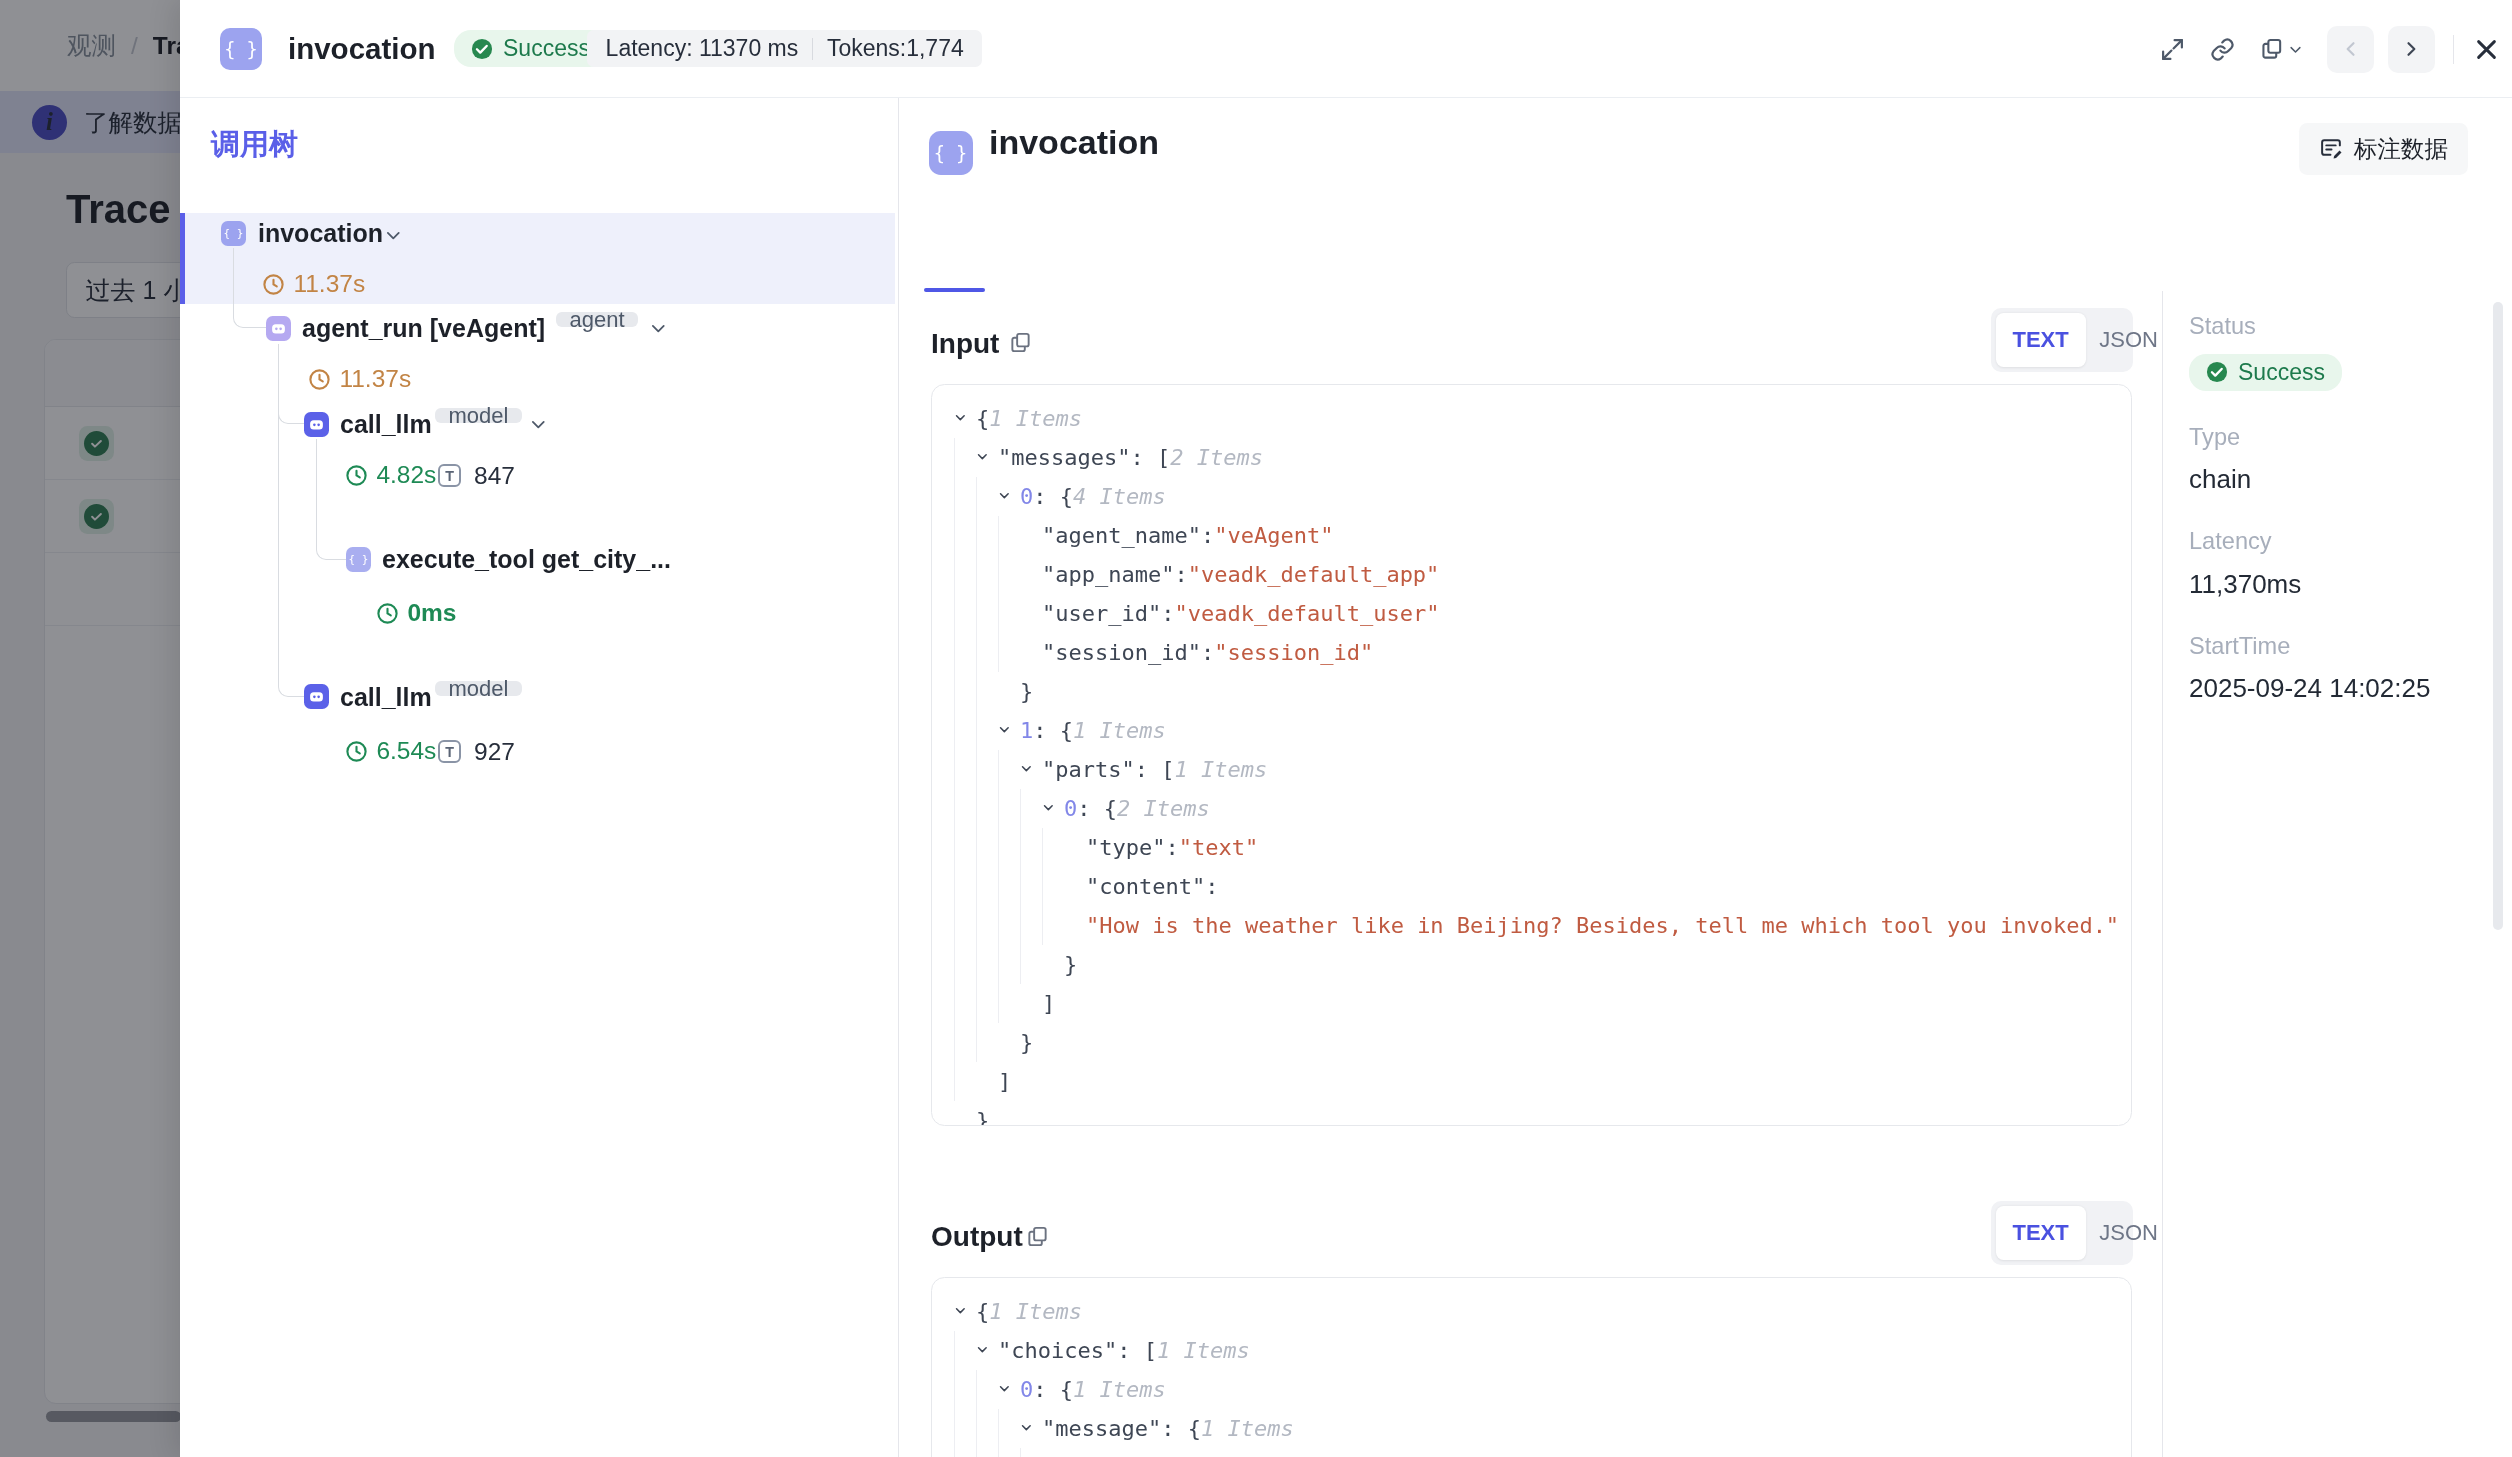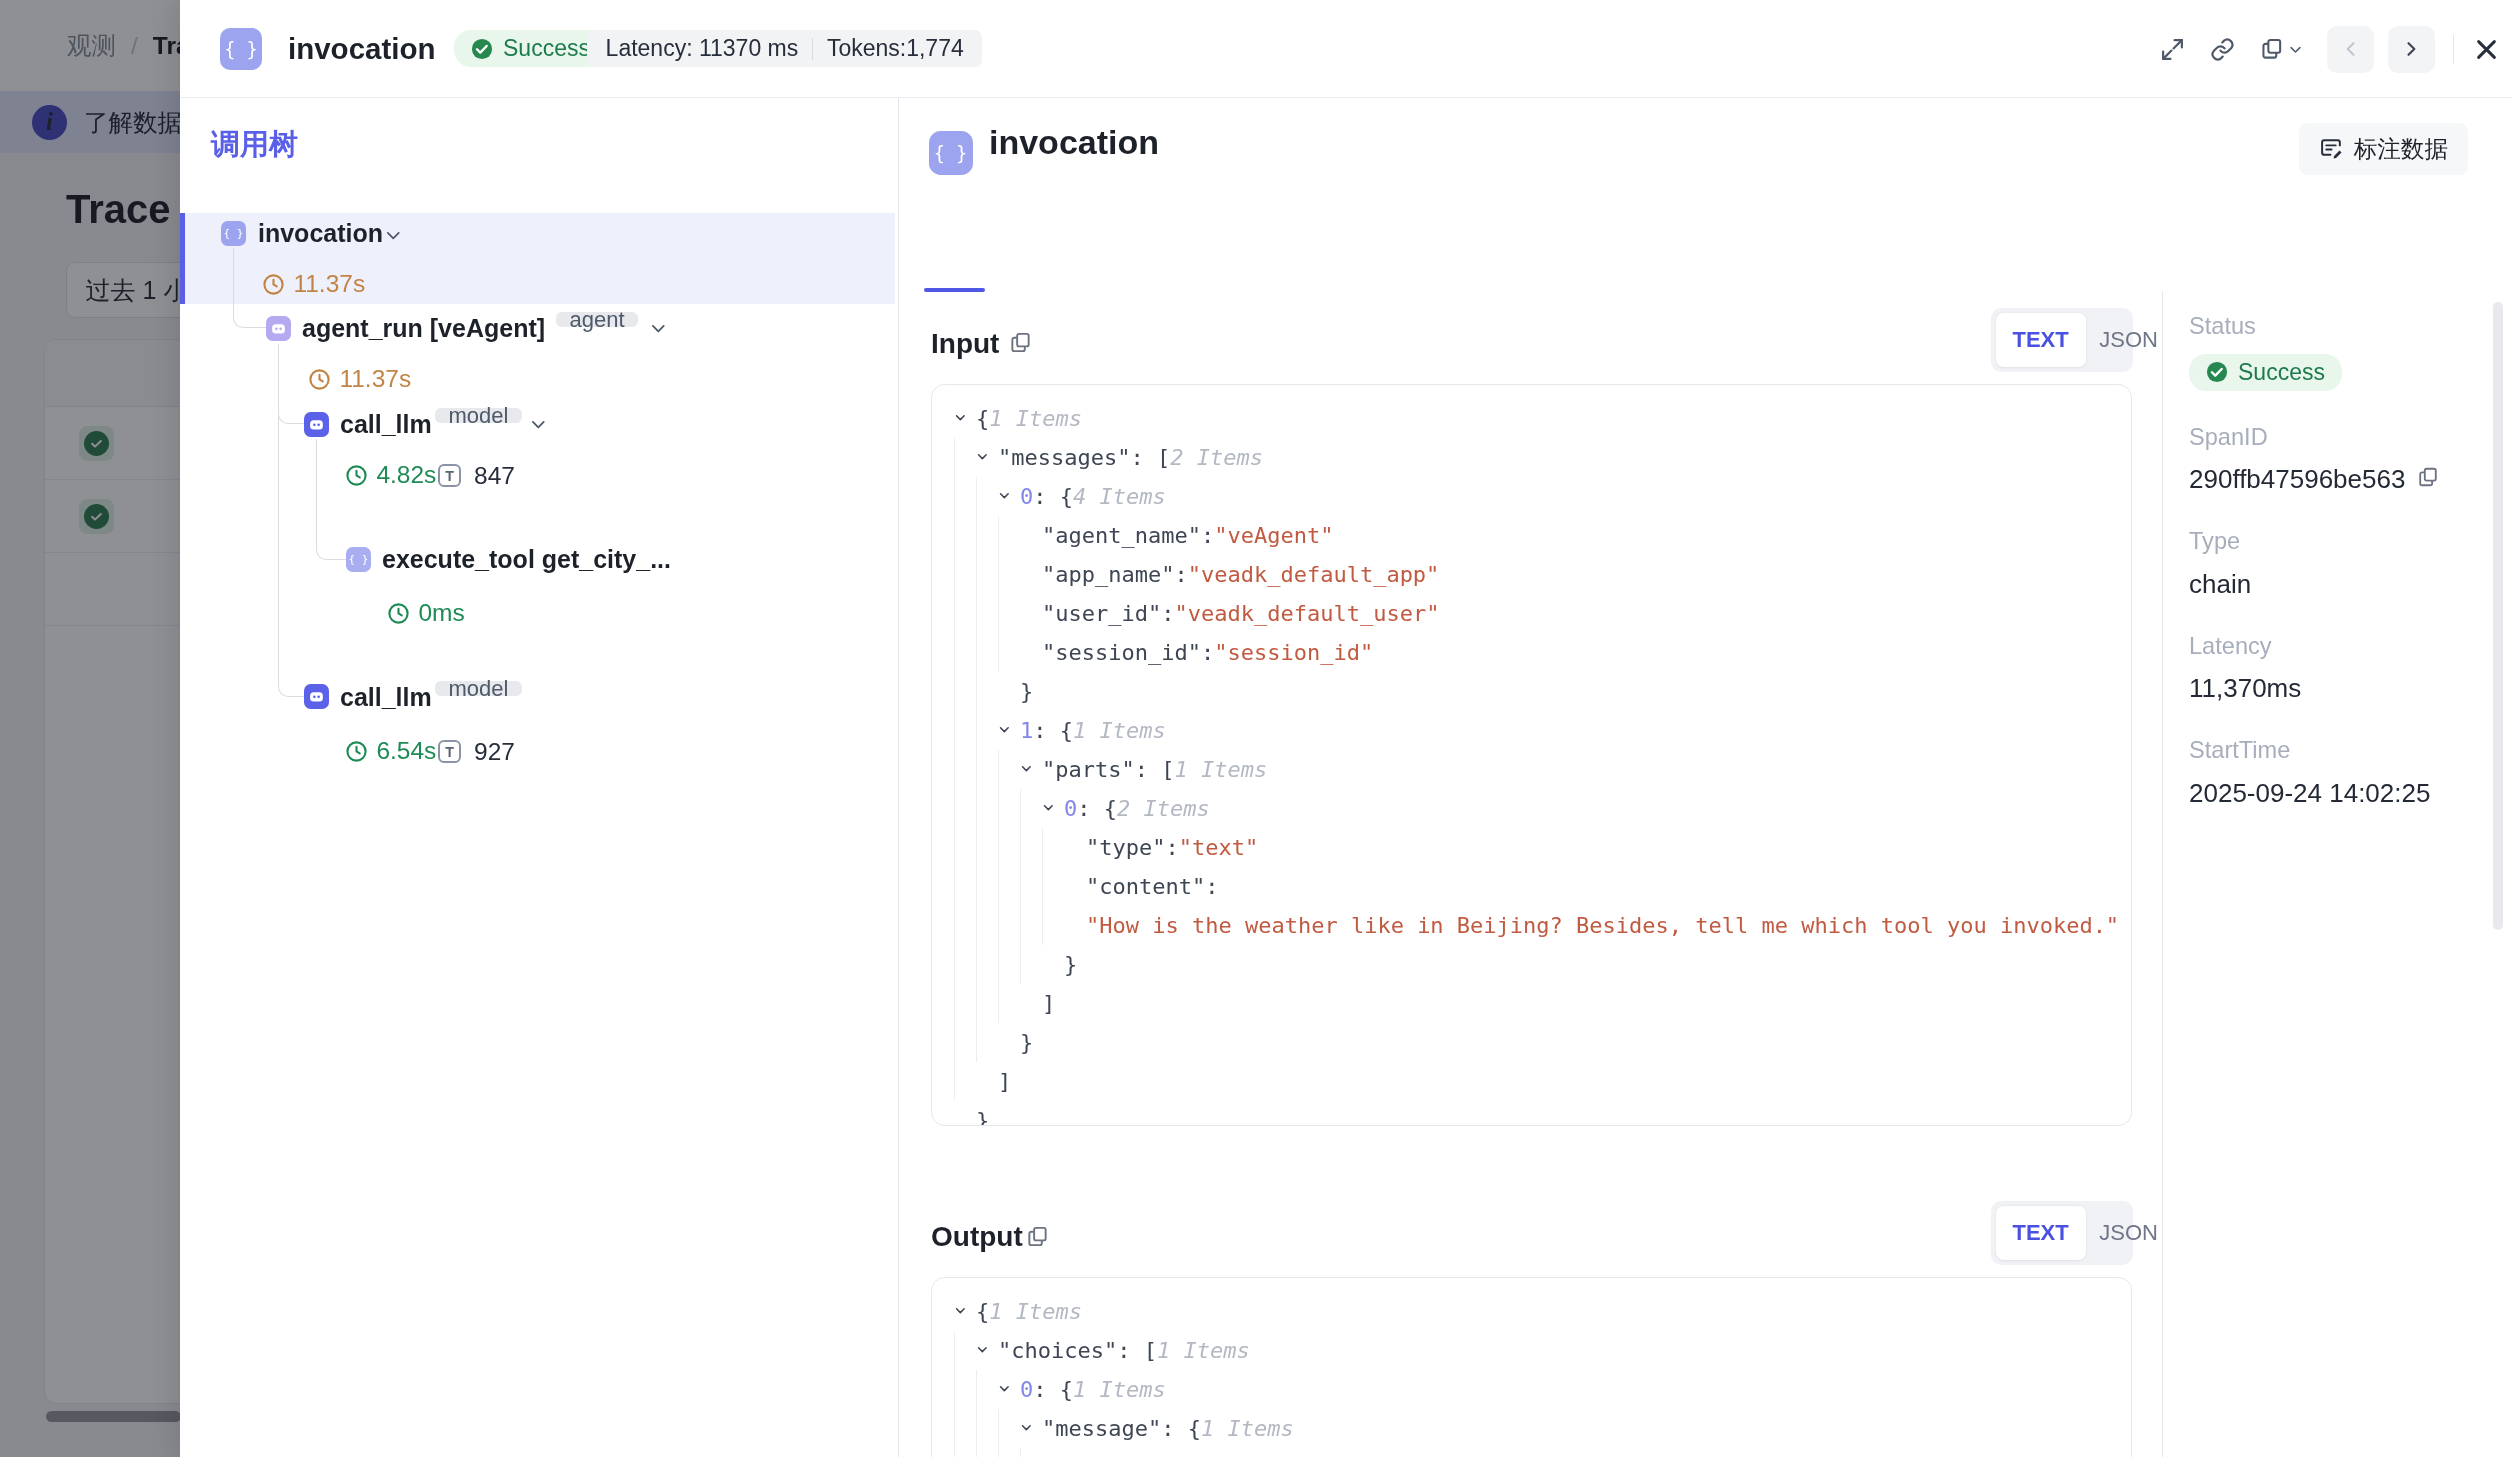--- a/index.html
+++ b/index.html
@@ -271,21 +271,21 @@
           </svg>
         <span>4.82s</span>
       </div>
       <span class="abs tok-box" style="left:258px;top:366px;">T</span>
       <span class="abs tok-num" style="left:294px;top:364px;">847</span>
 
       <div class="abs t-icon" style="left:166px;top:449px;background:#A9AEF0;">
           <span style="color:#fff;font-family:'DejaVu Sans Mono',monospace;font-size:11px;">{ }</span>
         </div>
       <div class="abs t-label" style="left:202px;top:447px;">execute_tool get_city_...</div>
-      <div class="abs t-dur dur-green" style="left:207px;top:501px;">
+      <div class="abs t-dur dur-green" style="left:196px;top:501px;font-weight:bold;">
         <svg width="23" height="23" viewBox="0 0 24 24" fill="none" stroke="currentColor" stroke-width="2.2" stroke-linecap="round">
             <circle cx="12" cy="12" r="9.5"></circle>
             <path d="M12 7v5l3.4 2"></path>
           </svg>
         <span>0ms</span>
       </div>
 
       <div class="abs t-icon" style="left:124px;top:586px;background:#5B61E8;">
         <svg width="17" height="17" viewBox="0 0 24 24">
             <rect x="3" y="6" width="18" height="13" rx="5" fill="#fff"></rect>
@@ -586,32 +586,20 @@
           <div class="sb-label">Status</div>
           <div class="badge-success">
             <svg width="22" height="22" viewBox="0 0 24 24">
                 <circle cx="12" cy="12" r="11" fill="#27884F"></circle>
                 <path d="M6.5 12.3l3.6 3.6 7-7.2" fill="none" stroke="#fff" stroke-width="2.6" stroke-linecap="round" stroke-linejoin="round"></path>
               </svg>
             <span>Success</span>
           </div>
         </div>
         <div class="sb-block">
-          <div class="sb-label">SpanID</div>
-          <div class="sb-value">
-            <span>290ffb47596be563</span>
-            <span class="copy-sm">
-              <svg width="22" height="22" viewBox="0 0 24 24" fill="none" stroke="currentColor" stroke-width="2" stroke-linejoin="round">
-                  <rect x="8.5" y="3" width="12" height="13" rx="2"></rect>
-                  <path d="M16.5 16v3a2 2 0 0 1-2 2h-9a2 2 0 0 1-2-2v-10a2 2 0 0 1 2-2h3"></path>
-                </svg>
-            </span>
-          </div>
-        </div>
-        <div class="sb-block">
           <div class="sb-label">Type</div>
           <div class="sb-value">chain</div>
         </div>
         <div class="sb-block">
           <div class="sb-label">Latency</div>
           <div class="sb-value">11,370ms</div>
         </div>
         <div class="sb-block">
           <div class="sb-label">StartTime</div>
           <div class="sb-value">2025-09-24 14:02:25</div>

